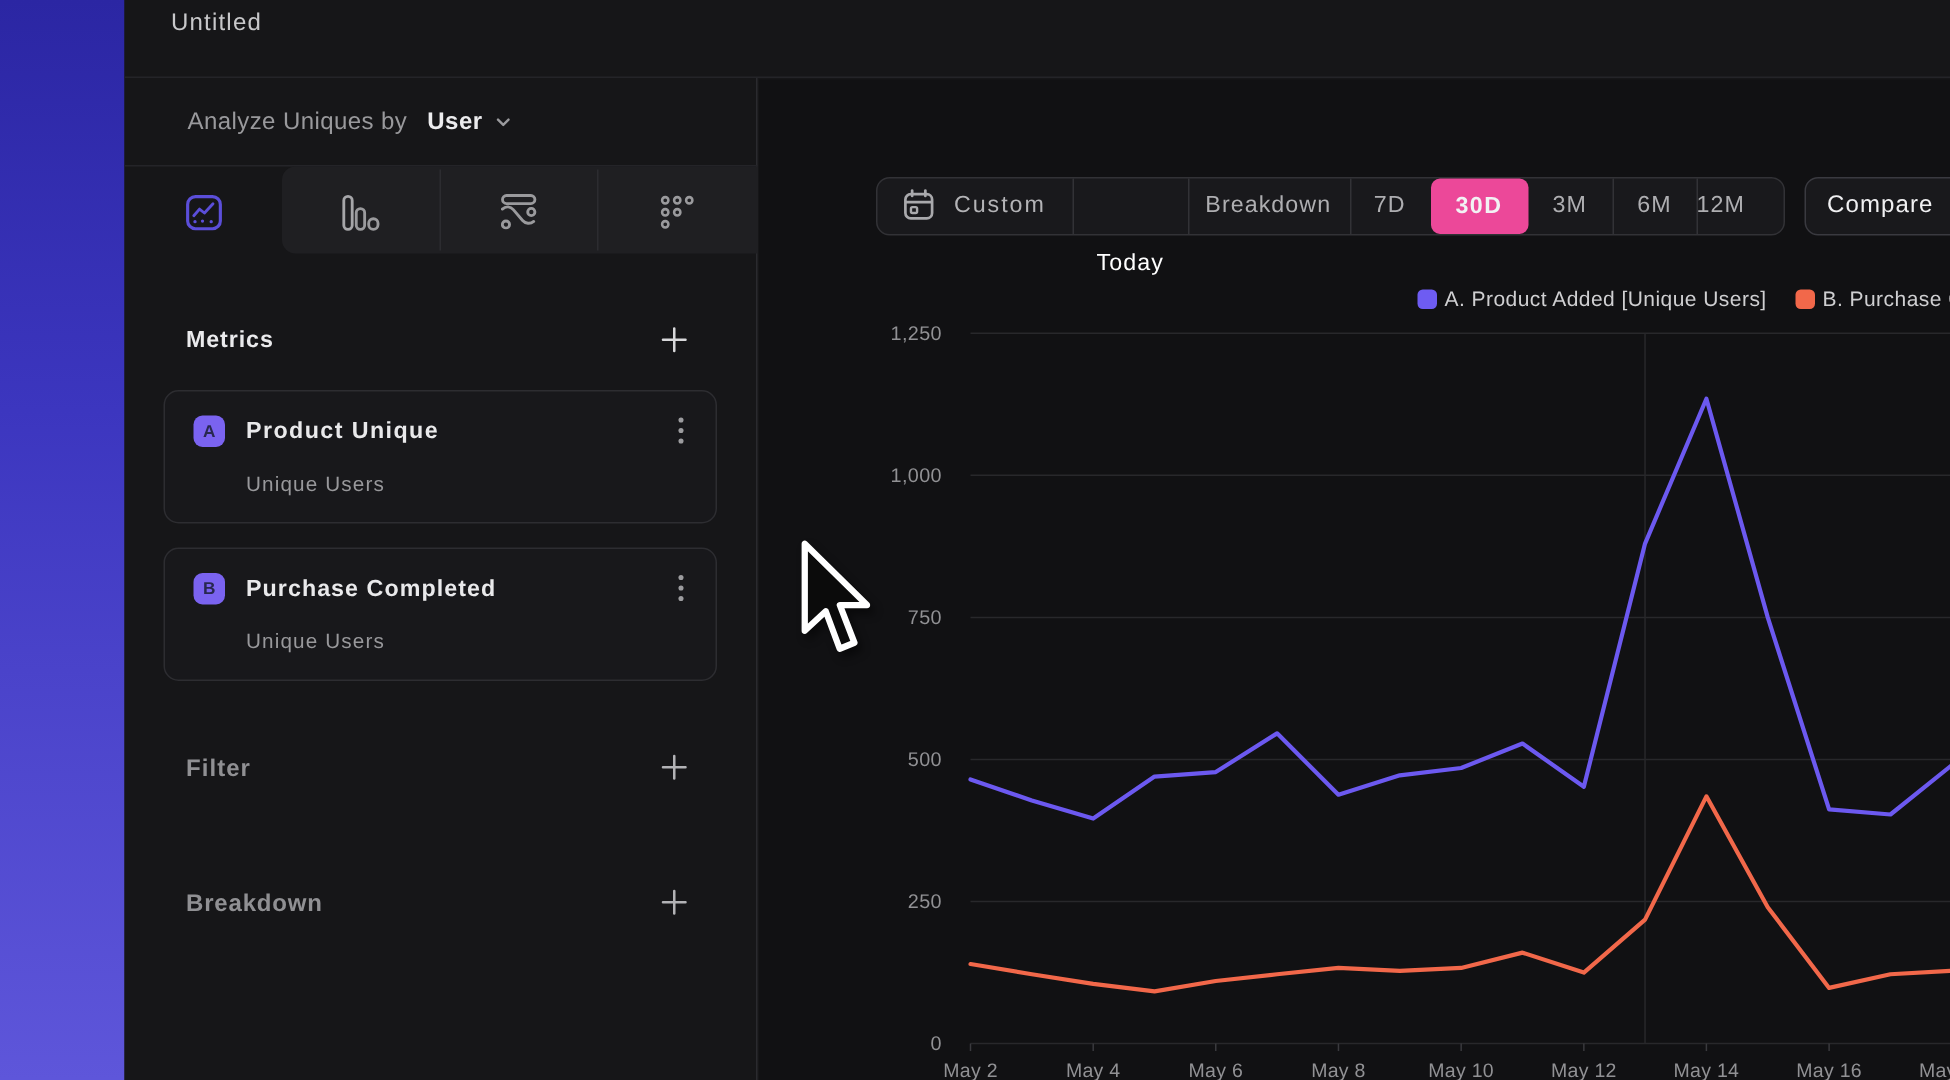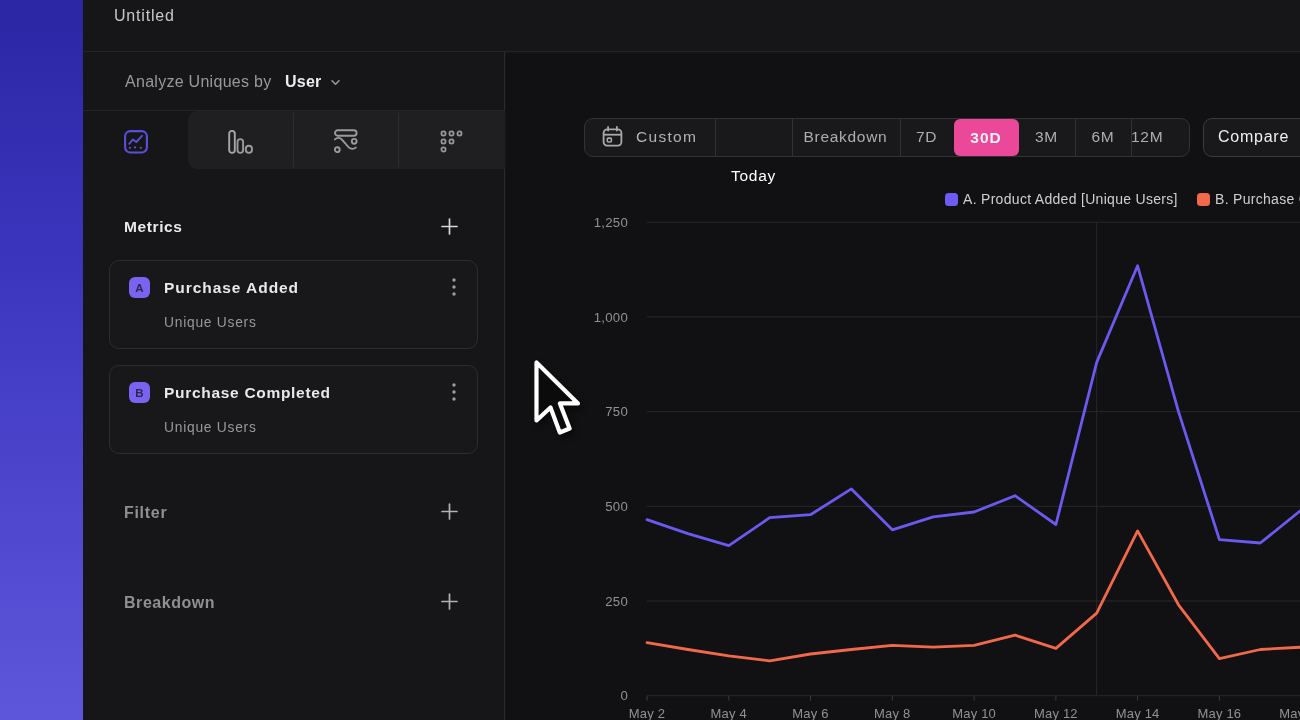--- a/index.html
+++ b/index.html
@@ -69,21 +69,21 @@
 
 <div class="abs" style="left:124px;top:218px;font-size:15.5px;letter-spacing:0.6px;font-weight:bold;color:#eaeaec;">Metrics</div>
 <svg class="abs" style="left:440px;top:217px;" width="19" height="19" viewBox="0 0 19 19">
   <path d="M9.5,2 V17 M2,9.5 H17" stroke="#d8d8da" stroke-width="1.7" stroke-linecap="round"></path>
 </svg>
 
 <div class="abs" style="left:109px;top:260px;width:369px;height:89px;background:#18181b;
   border:1px solid #2d2d31;border-radius:10px;"></div>
 <div class="abs" style="left:129px;top:277px;width:21px;height:21px;background:#7a63f0;border-radius:6px;
   text-align:center;line-height:22px;font-size:11.5px;font-weight:bold;color:#282850;">A</div>
-<div class="abs" style="left:164px;top:279px;font-size:15.5px;letter-spacing:0.95px;font-weight:bold;color:#e9e9eb;">Purchase Added</div>
+<div class="abs" style="left:164px;top:279px;font-size:15.5px;letter-spacing:0.95px;font-weight:bold;color:#e9e9eb;">Product Unique</div>
 <svg class="abs" style="left:449px;top:276px;" width="10" height="22" viewBox="0 0 10 22">
   <circle cx="5" cy="4" r="1.7" fill="#9c9c9f"></circle>
     <circle cx="5" cy="11" r="1.7" fill="#9c9c9f"></circle>
   <circle cx="5" cy="18" r="1.7" fill="#9c9c9f"></circle>
 </svg>
 <div class="abs" style="left:164px;top:315px;font-size:13.8px;letter-spacing:0.75px;color:#98989b;">Unique Users</div>
 
 <div class="abs" style="left:109px;top:365px;width:369px;height:89px;background:#18181b;
   border:1px solid #2d2d31;border-radius:10px;"></div>
 <div class="abs" style="left:129px;top:382px;width:21px;height:21px;background:#7a63f0;border-radius:6px;

